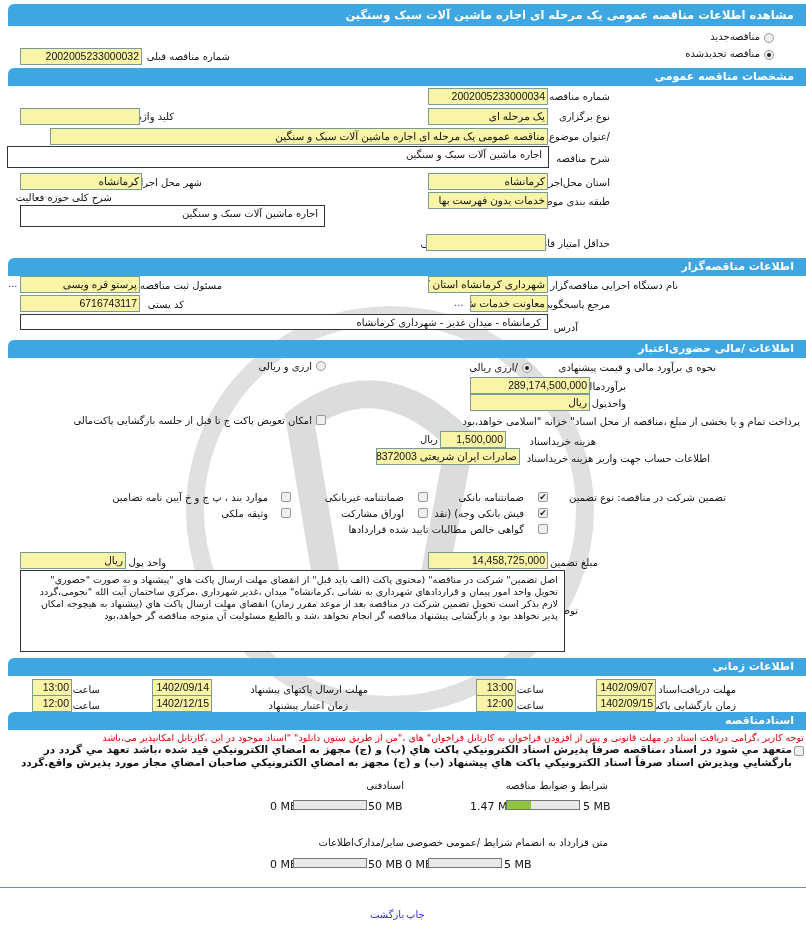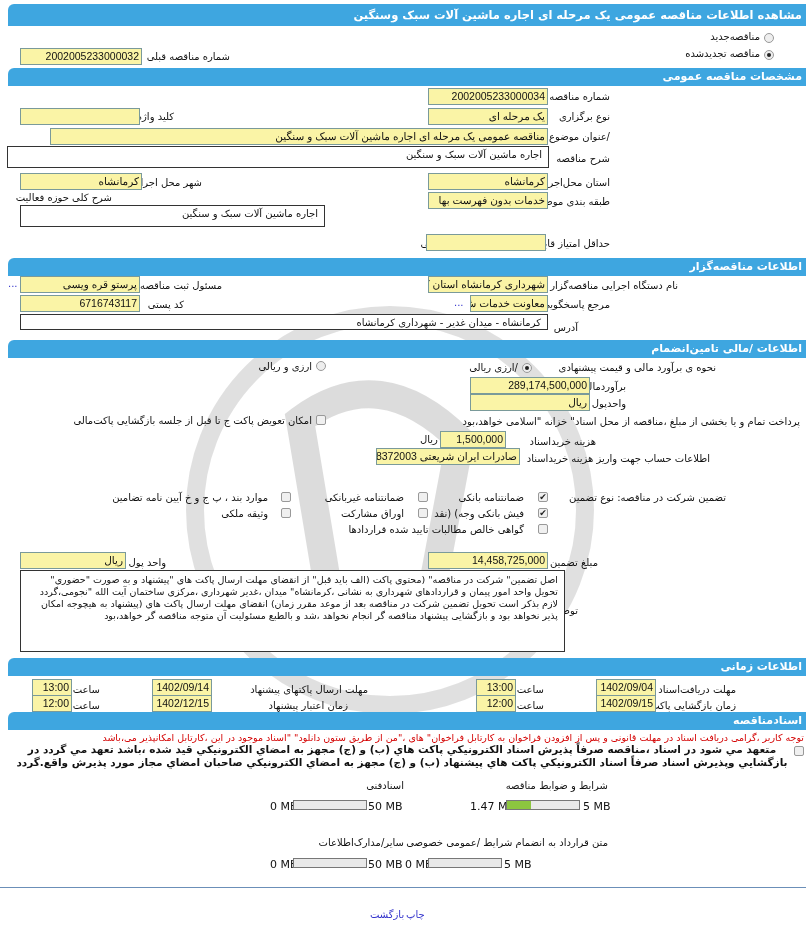--- a/index.html
+++ b/index.html
@@ -11,21 +11,21 @@
     font-size: 10px; color: #111;
     position: relative;
     direction: rtl;
   }
   .abs { position: absolute; }
   .bar {
     position: absolute; left: 8px; right: 0;
     background: #3ea6e0;
     color: #fff; font-weight: bold;
     font-size: 11px;
-    padding: 0 4px 0 0;
+    padding: 0 12px 0 0;
     border-radius: 6px 0 0 0;
     line-height: 18px; height: 18px;
     text-align: right;
   }
   .bar.title { top: 4px; height: 22px; line-height: 22px; font-size: 11.5px; }
   .lbl { position: absolute; white-space: nowrap; font-size: 10px; color: #111; }
   .fld {
     position: absolute; height: 17px;
     background: #faf4a6;
     border: 1px solid #7a9a9a;
@@ -146,21 +146,21 @@
 <div class="fld" style="left:470px; top:295px; width:78px;">معاونت خدمات ش</div>
 <a class="lbl link" style="left:454px; top:297px;">...</a>
 
 <span class="lbl" style="right:622px; top:299px;">کد  پستی</span>
 <div class="fld ltr" style="left:20px; top:295px; width:120px;">6716743117</div>
 
 <span class="lbl" style="right:228px; top:322px;">آدرس</span>
 <div class="box" style="left:20px; top:314px; width:528px; height:16px; text-align:right;">کرمانشاه - میدان غدیر  -  شهرداری کرمانشاه</div>
 
 <div class="bar" style="top:340px;">
-  <span>اطلاعات /مالی تامین‌انضمام</span>
+  <span>اطلاعات /مالی حضوری‌اعتبار</span>
 </div>
 
 <span class="lbl" style="right:90px; top:362px;">نحوه ی برآورد مالی و قیمت  پیشنهادی</span>
 <div class="radio on" style="right:274px; top:363px;"></div>
 <span class="lbl" style="right:288px; top:362px;">/ارزی ریالی</span>
 <div class="radio" style="right:480px; top:361px;"></div>
 <span class="lbl" style="right:494px; top:361px;">ارزی و ریالی</span>
 
 <span class="lbl" style="right:180px; top:381px;">برآوردمالی</span>
 <div class="fld ltr" style="left:470px; top:377px; width:120px;">289,174,500,000</div>
@@ -205,21 +205,21 @@
 
 <span class="lbl" style="right:228px; top:605px;">توضیحات</span>
 <div class="desc-box">اصل  تضمین" شرکت  در  مناقصه" (محتوی پاکت (الف باید قبل" از  انقضای مهلت ارسال پاکت های  "پیشنهاد و به  صورت "حضوری" تحویل واحد امور پیمان و قراردادهای  شهرداری به  نشانی  ،کرمانشاه" میدان ،غدیر  شهرداری  ،مرکزی  ساختمان آیت الله  "نجومی،گردد
 لازم بذکر است تحویل  تضمین شرکت  در  مناقصه بعد از موعد مقرر زمان)  انقضای مهلت ارسال پاکت های  (پیشنهاد به هیچوجه امکان پذیر نخواهد بود و  بازگشایی  پیشنهاد  مناقصه گر  انجام نخواهد ،شد و  بالطبع  مسئولیت آن متوجه  مناقصه گر خواهد،بود</div>
 
 <div class="bar" style="top:658px;">
   <span>اطلاعات زمانی</span>
 </div>
 
 <span class="lbl" style="right:70px; top:684px;">مهلت  دریافت‌اسناد</span>
-<div class="fld ltr" style="left:596px; top:679px; width:60px;">1402/09/04</div>
+<div class="fld ltr" style="left:596px; top:679px; width:60px;">1402/09/07</div>
 <span class="lbl" style="right:262px; top:684px;">ساعت</span>
 <div class="fld ltr" style="left:476px; top:679px; width:40px;">13:00</div>
 
 <span class="lbl" style="right:438px; top:684px;text-align:right;">مهلت      ارسال  پاکتهای پیشنهاد</span>
 <div class="fld ltr" style="left:152px; top:679px; width:60px;">1402/09/14</div>
 <span class="lbl" style="right:706px; top:684px;">ساعت</span>
 <div class="fld ltr" style="left:32px; top:679px; width:40px;">13:00</div>
 
 <span class="lbl" style="right:70px; top:700px;">زمان  بازگشایی  پاکت‌ها</span>
 <div class="fld ltr" style="left:596px; top:695px; width:60px;">1402/09/15</div>
@@ -230,21 +230,21 @@
 <div class="fld ltr" style="left:152px; top:695px; width:60px;">1402/12/15</div>
 <span class="lbl" style="right:706px; top:700px;">ساعت</span>
 <div class="fld ltr" style="left:32px; top:695px; width:40px;">12:00</div>
 
 <div class="bar" style="top:712px;">
   <span>اسنادمناقصه</span>
 </div>
 
 <span class="lbl red" style="right:2px; top:732px; font-size:9.5px;">توجه کاربر ،گرامی  دریافت  اسناد  در  مهلت  قانونی و پس از افزودن فراخوان به کارتابل فراخوان" های  ،"من از طریق  ستون دانلود" "اسناد موجود در این  ،کارتابل امکانپذیر می،باشد</span>
 <div class="chk" style="right:2px; top:746px;"></div>
-<div class="abs boldtxt" style="right:14px; top:743px; width:780px; line-height:13px; text-align:center;">متعهد مي شود در اسناد ،مناقصه صرفاً پذيرش اسناد الکترونيکي پاکت هاي (ب) و (ج) مجهز به امضاي الکترونيکي قيد شده ،باشد تعهد مي گردد در بازگشايي وپذيرش اسناد صرفاً اسناد الکترونيکي پاکت هاي پيشنهاد (ب) و (ج) مجهز به امضاي الکترونيکي صاحبان امضاي مجاز مورد پذيرش واقع.گردد</div>
+<div class="abs boldtxt" style="right:14px; top:743px; width:780px; line-height:13px; text-align:right;">متعهد مي شود در اسناد ،مناقصه صرفاً پذيرش اسناد الکترونيکي پاکت هاي (ب) و (ج) مجهز به امضاي الکترونيکي قيد شده ،باشد تعهد مي گردد در بازگشايي وپذيرش اسناد صرفاً اسناد الکترونيکي پاکت هاي پيشنهاد (ب) و (ج) مجهز به امضاي الکترونيکي صاحبان امضاي مجاز مورد پذيرش واقع.گردد</div>
 
 <span class="lbl" style="right:198px; top:780px;">شرایط و  ضوابط مناقصه</span>
 <span class="mb" style="left:470px; top:800px;">1.47 MB</span>
 <div class="progress" style="left:506px; top:800px;">
     <div class="fill" style="width:33%;"></div>
   </div>
 <span class="mb" style="left:583px; top:800px;">5 MB</span>
 
 <span class="lbl" style="right:402px; top:780px;">اسنادفنی</span>
 <span class="mb" style="left:270px; top:800px;">0 MB</span>

